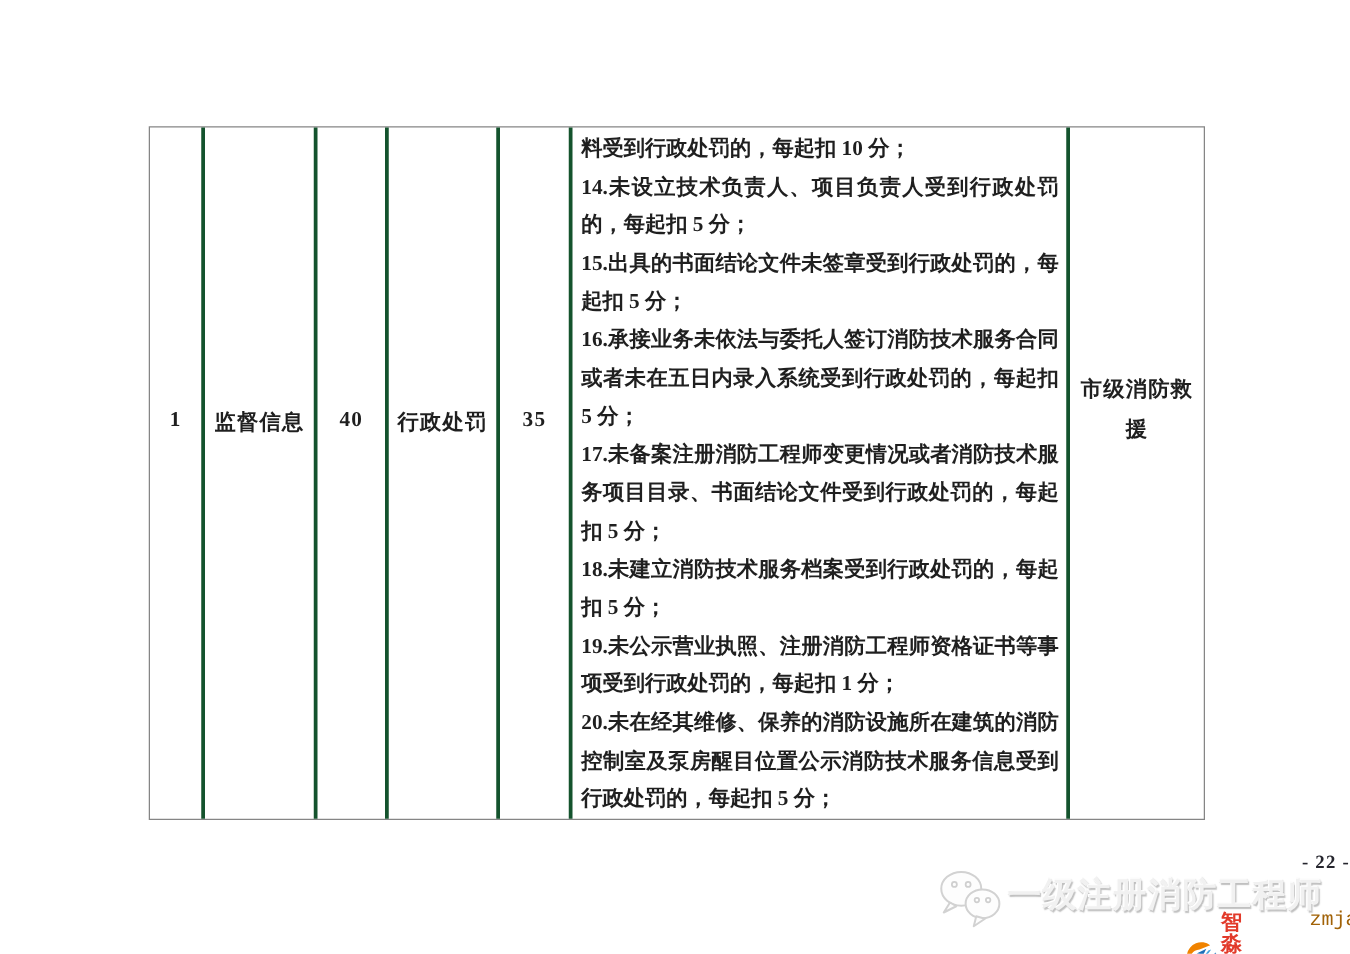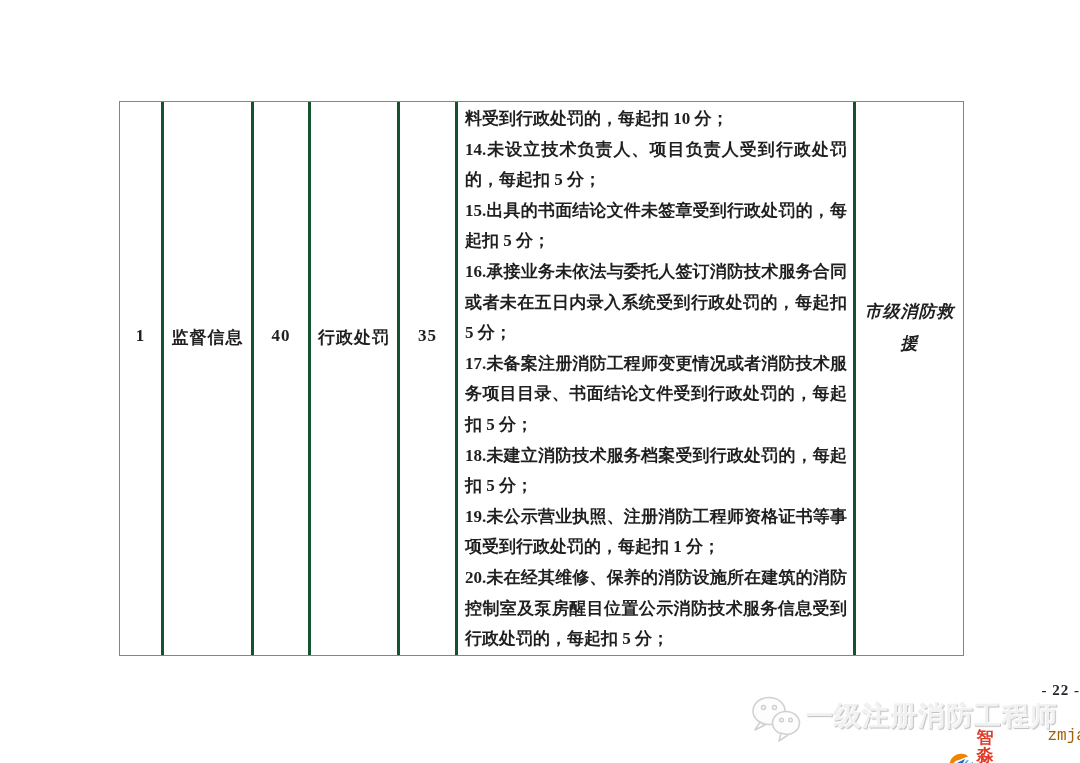--- a/index.html
+++ b/index.html
@@ -41,21 +41,20 @@
   }
   .cell-criteria p {
     text-align: justify;
     text-align-last: left;
     line-height: 30.6px;
     font-weight: 600;
   }
   .cell-source {
     padding-top: 194px;
     text-align: center;
-    font-style: italic;
   }
   .cell-source p {
     line-height: 32px;
     letter-spacing: 1px;
   }
 
   
   .page-number {
     position: absolute;
     left: 0; right: 0;

